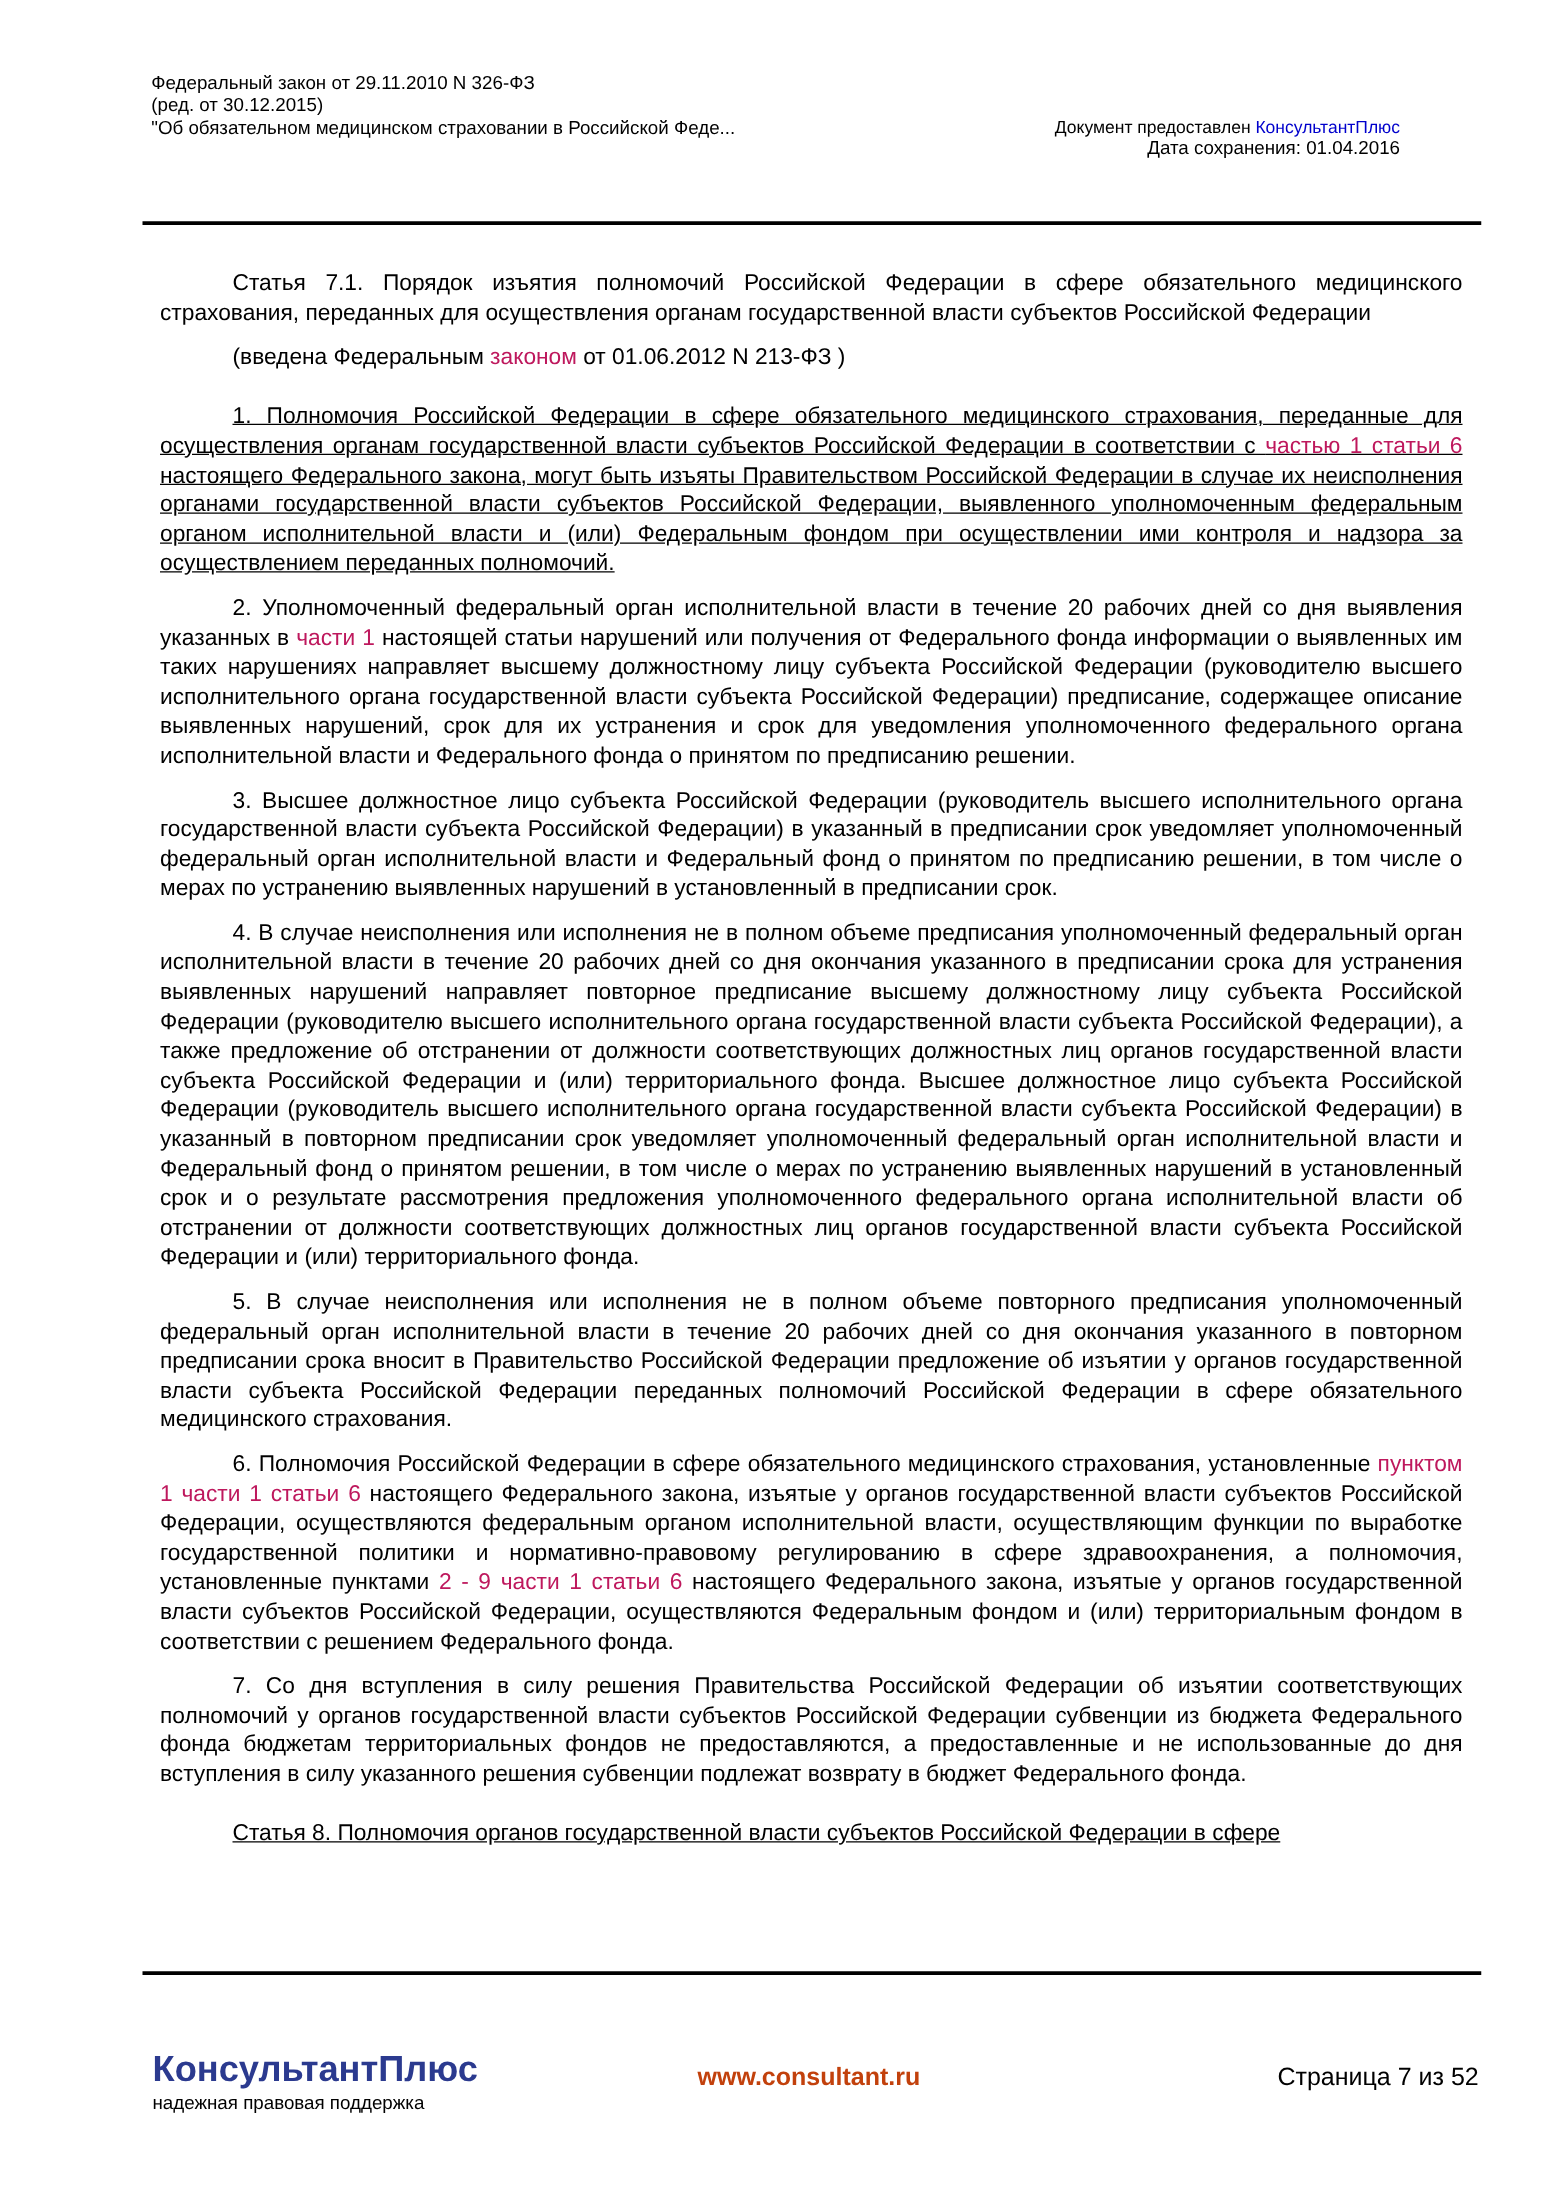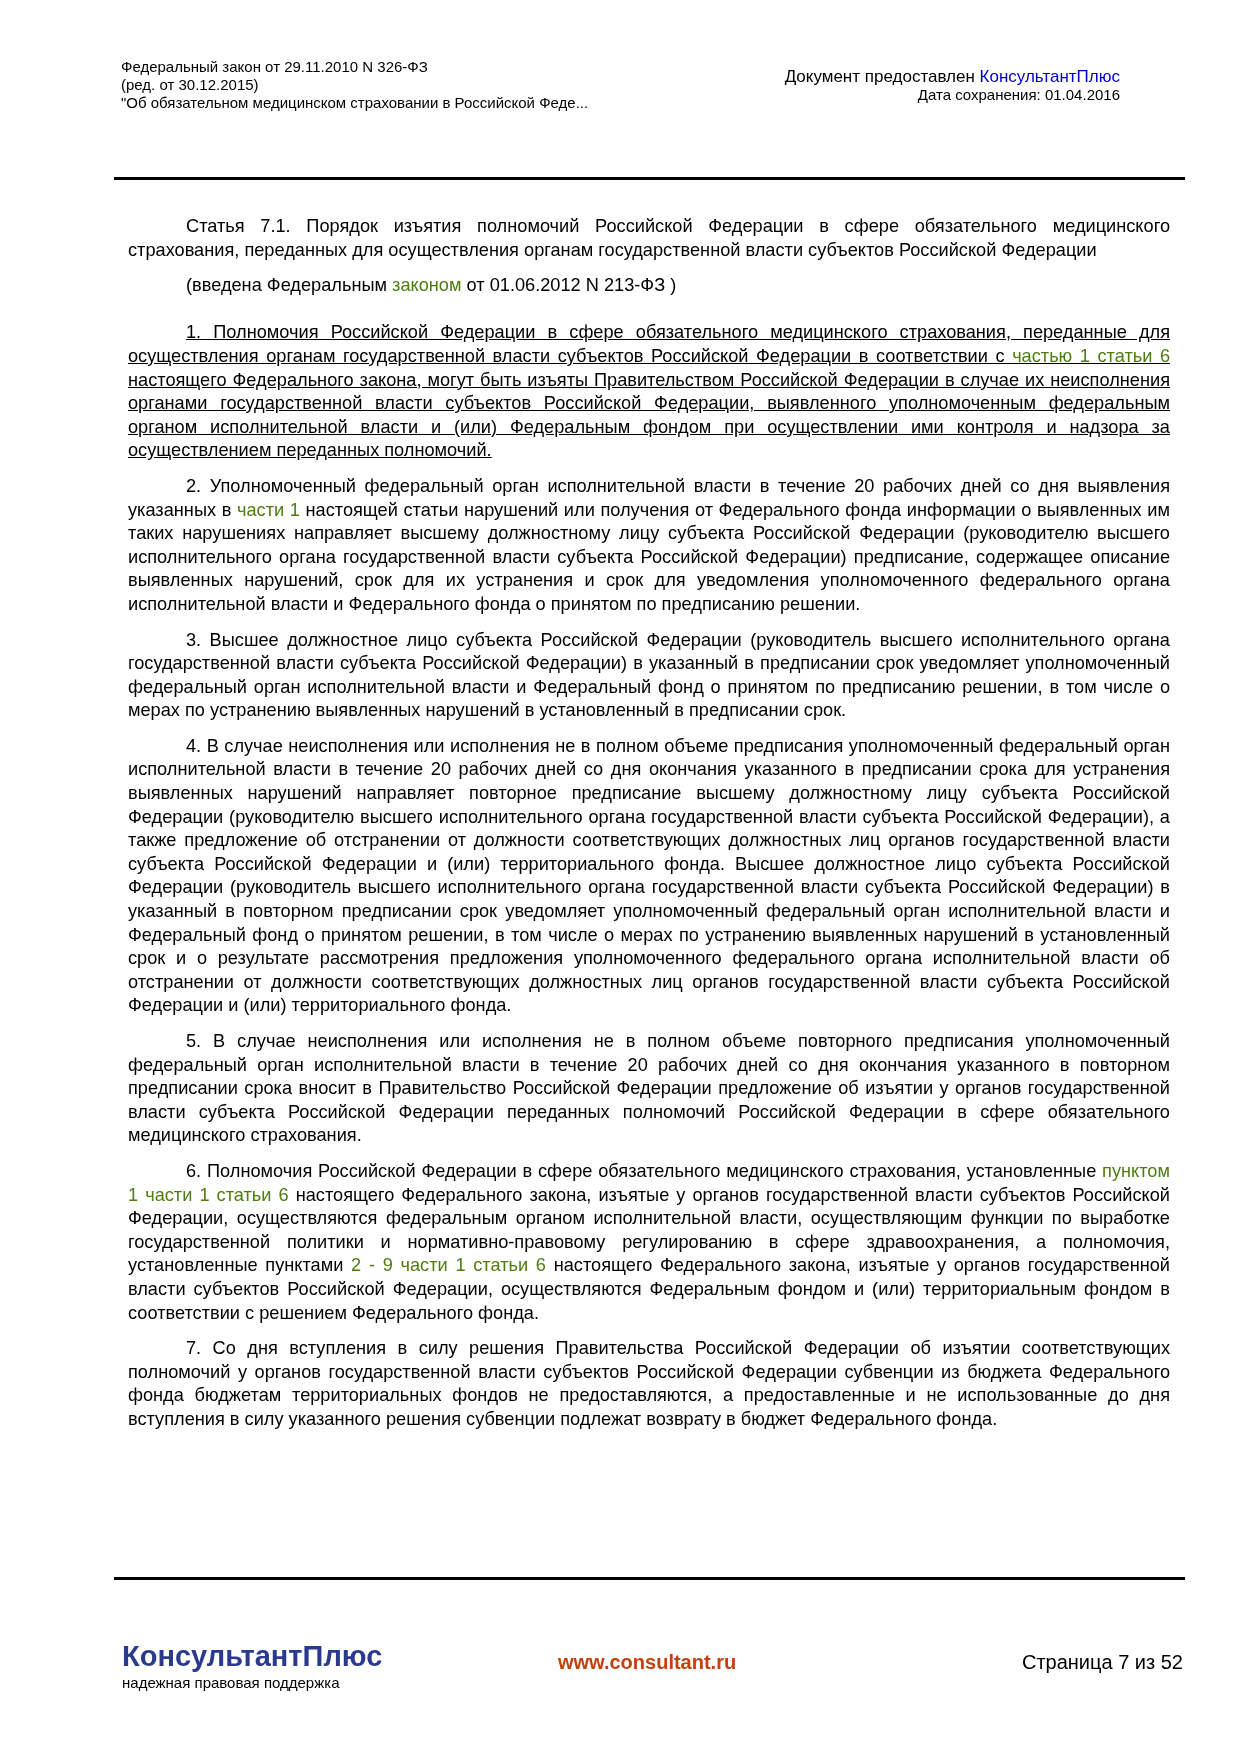--- a/index.html
+++ b/index.html
@@ -1,28 +1,28 @@
 <!DOCTYPE html>
 <html><head>
   <meta charset="utf-8">
   <style>
     html, body { margin: 0; padding: 0; background: #ffffff; }
     body { width: 1241px; height: 1755px; position: relative; overflow: hidden; font-family: "Liberation Sans", sans-serif; color: #000; }
     .hdr-left { position: absolute; left: 121px; top: 58px; font-size: 15px; line-height: 18px; }
     .hdr-right { position: absolute; right: 121px; top: 68px; text-align: right; line-height: 18px; }
-    .hdr-right .l1 { font-size: 17px; }
+    .hdr-right .l1 { font-size: 14px; margin-top: 24px; }
     .hdr-right .l2 { font-size: 15px; }
     .blue { color: #0000cc; }
     .rule { position: absolute; left: 114px; width: 1071px; height: 3px; background: #000; }
     .rule.top { top: 177px; }
     .rule.bottom { top: 1577px; }
     .content { position: absolute; left: 116px; top: 203px; width: 1066px; font-size: 18.2px; line-height: 23.6px; }
     .content p { margin: 12px; text-align: justify; text-indent: 58px; }
     .content p.gap { margin-top: 23.6px; text-decoration: underline; }
-    .content a { color: #4d7c0f; text-decoration: none; }
+    .content a { color: #be185d; text-decoration: none; }
     .ftr-brand { position: absolute; left: 122px; top: 1640px; }
     .ftr-brand .logo { font-size: 29px; font-weight: bold; color: #2b3a8f; line-height: 32px; }
     .ftr-brand .tag { font-size: 15px; font-weight: normal; color: #000; margin-top: 2px; }
     .ftr-url { position: absolute; left: 558px; top: 1651px; font-size: 20px; font-weight: bold; color: #c2410c; }
     .ftr-page { position: absolute; right: 58px; top: 1651px; font-size: 20px; }
   </style>
 </head>
 <body>
 
 <div class="hdr-left">
@@ -41,20 +41,21 @@
 <div class="content">
   <p>Статья 7.1. Порядок изъятия полномочий Российской Федерации в сфере обязательного медицинского страхования, переданных для осуществления органам государственной власти субъектов Российской Федерации</p>
   <p><span>(введена Федеральным </span><a>законом</a><span> от 01.06.2012 N 213-ФЗ )</span></p>
   <p class="gap"><span>1. Полномочия Российской Федерации в сфере обязательного медицинского страхования, переданные для осуществления органам государственной власти субъектов Российской Федерации в соответствии с </span><a>частью 1 статьи 6</a><span> настоящего Федерального закона, могут быть изъяты Правительством Российской Федерации в случае их неисполнения органами государственной власти субъектов Российской Федерации, выявленного уполномоченным федеральным органом исполнительной власти и (или) Федеральным фондом при осуществлении ими контроля и надзора за осуществлением переданных полномочий.</span></p>
   <p><span>2. Уполномоченный федеральный орган исполнительной власти в течение 20 рабочих дней со дня выявления указанных в </span><a>части 1</a><span> настоящей статьи нарушений или получения от Федерального фонда информации о выявленных им таких нарушениях направляет высшему должностному лицу субъекта Российской Федерации (руководителю высшего исполнительного органа государственной власти субъекта Российской Федерации) предписание, содержащее описание выявленных нарушений, срок для их устранения и срок для уведомления уполномоченного федерального органа исполнительной власти и Федерального фонда о принятом по предписанию решении.</span></p>
   <p>3. Высшее должностное лицо субъекта Российской Федерации (руководитель высшего исполнительного органа государственной власти субъекта Российской Федерации) в указанный в предписании срок уведомляет уполномоченный федеральный орган исполнительной власти и Федеральный фонд о принятом по предписанию решении, в том числе о мерах по устранению выявленных нарушений в установленный в предписании срок.</p>
   <p>4. В случае неисполнения или исполнения не в полном объеме предписания уполномоченный федеральный орган исполнительной власти в течение 20 рабочих дней со дня окончания указанного в предписании срока для устранения выявленных нарушений направляет повторное предписание высшему должностному лицу субъекта Российской Федерации (руководителю высшего исполнительного органа государственной власти субъекта Российской Федерации), а также предложение об отстранении от должности соответствующих должностных лиц органов государственной власти субъекта Российской Федерации и (или) территориального фонда. Высшее должностное лицо субъекта Российской Федерации (руководитель высшего исполнительного органа государственной власти субъекта Российской Федерации) в указанный в повторном предписании срок уведомляет уполномоченный федеральный орган исполнительной власти и Федеральный фонд о принятом решении, в том числе о мерах по устранению выявленных нарушений в установленный срок и о результате рассмотрения предложения уполномоченного федерального органа исполнительной власти об отстранении от должности соответствующих должностных лиц органов государственной власти субъекта Российской Федерации и (или) территориального фонда.</p>
   <p>5. В случае неисполнения или исполнения не в полном объеме повторного предписания уполномоченный федеральный орган исполнительной власти в течение 20 рабочих дней со дня окончания указанного в повторном предписании срока вносит в Правительство Российской Федерации предложение об изъятии у органов государственной власти субъекта Российской Федерации переданных полномочий Российской Федерации в сфере обязательного медицинского страхования.</p>
   <p><span>6. Полномочия Российской Федерации в сфере обязательного медицинского страхования, установленные </span><a>пунктом 1 части 1 статьи 6</a><span> настоящего Федерального закона, изъятые у органов государственной власти субъектов Российской Федерации, осуществляются федеральным органом исполнительной власти, осуществляющим функции по выработке государственной политики и нормативно-правовому регулированию в сфере здравоохранения, а полномочия, установленные пунктами </span><a>2 - 9 части 1 статьи 6</a><span> настоящего Федерального закона, изъятые у органов государственной власти субъектов Российской Федерации, осуществляются Федеральным фондом и (или) территориальным фондом в соответствии с решением Федерального фонда.</span></p>
   <p>7. Со дня вступления в силу решения Правительства Российской Федерации об изъятии соответствующих полномочий у органов государственной власти субъектов Российской Федерации субвенции из бюджета Федерального фонда бюджетам территориальных фондов не предоставляются, а предоставленные и не использованные до дня вступления в силу указанного решения субвенции подлежат возврату в бюджет Федерального фонда.</p>
+  <p class="gap">Статья 8. Полномочия органов государственной власти субъектов Российской Федерации в сфере</p>
 </div>
 
 <div class="rule bottom"></div>
 
 <div class="ftr-brand">
   <div class="logo">КонсультантПлюс</div>
   <div class="tag">надежная правовая поддержка</div>
 </div>
 <div class="ftr-url">www.consultant.ru</div>
 <div class="ftr-page">Страница 7 из 52</div>

